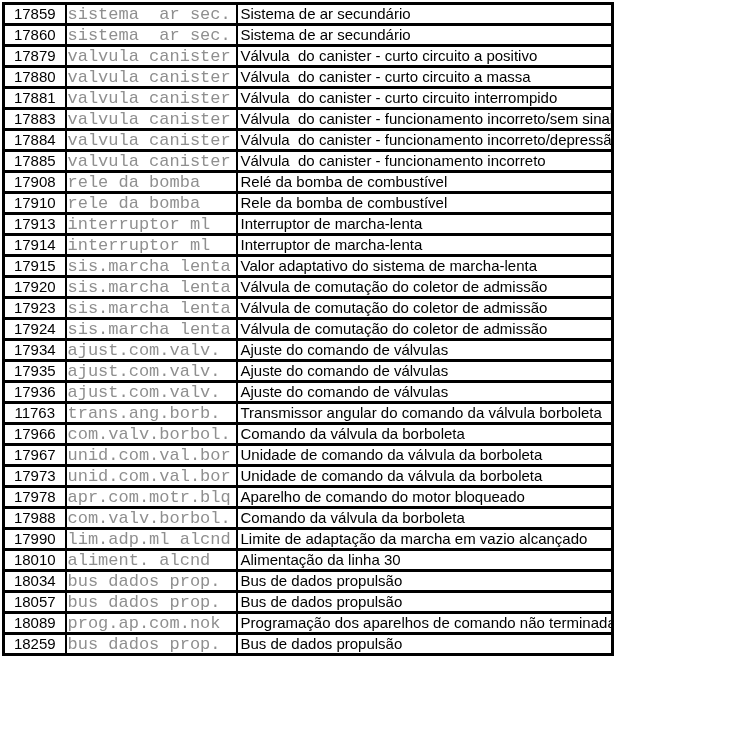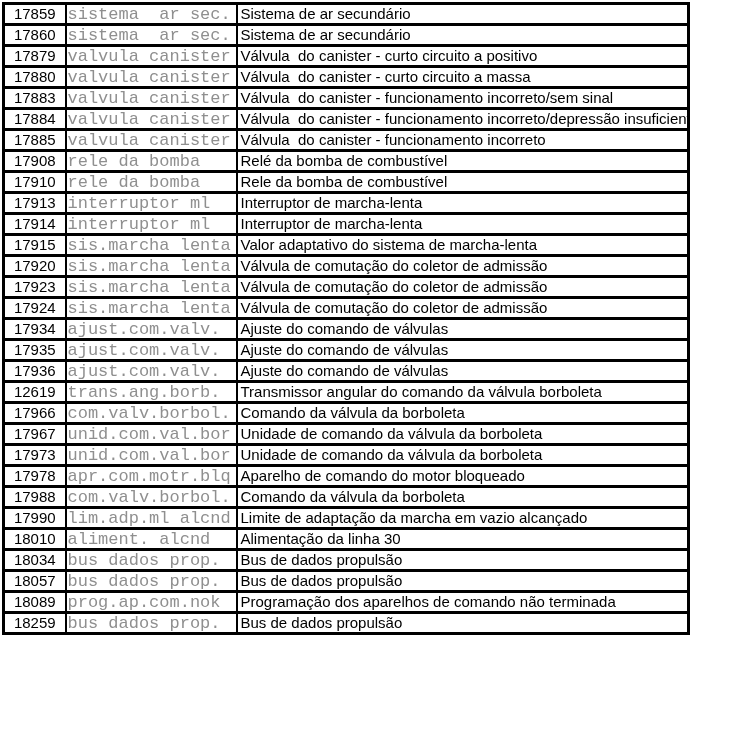--- a/index.html
+++ b/index.html
@@ -15,21 +15,21 @@
     background: var(--bg-color);
   }
   .page {
     width: 756px;
     height: 737px;
     background: var(--bg-color);
     padding: 2px 6px 3px 2px;
     overflow: hidden;
   }
   table.fault-table {
-    width: 688px;
+    width: 612px;
     border-collapse: collapse;
     table-layout: fixed;
     border: 3px solid var(--border-color);
   }
   col.c-code  { width: 62px;  }
   col.c-label { width: 171px; }
   col.c-desc  { width: auto;  }
   td {
     border: 3px solid var(--border-color);
     border-left-width: 2px;
@@ -89,20 +89,25 @@
     <td class="code-cell">17879</td>
     <td class="label-cell">valvula canister</td>
     <td class="desc-cell">Válvula  do canister - curto circuito a positivo</td>
   </tr>
         <tr>
     <td class="code-cell">17880</td>
     <td class="label-cell">valvula canister</td>
     <td class="desc-cell">Válvula  do canister - curto circuito a massa</td>
   </tr>
         <tr>
+    <td class="code-cell">17881</td>
+    <td class="label-cell">valvula canister</td>
+    <td class="desc-cell">Válvula  do canister - curto circuito interrompido</td>
+  </tr>
+        <tr>
     <td class="code-cell">17883</td>
     <td class="label-cell">valvula canister</td>
     <td class="desc-cell">Válvula  do canister - funcionamento incorreto/sem sinal</td>
   </tr>
         <tr>
     <td class="code-cell">17884</td>
     <td class="label-cell">valvula canister</td>
     <td class="desc-cell">Válvula  do canister - funcionamento incorreto/depressão insuficiente</td>
   </tr>
         <tr>
@@ -159,21 +164,21 @@
     <td class="code-cell">17935</td>
     <td class="label-cell">ajust.com.valv.</td>
     <td class="desc-cell">Ajuste do comando de válvulas</td>
   </tr>
         <tr>
     <td class="code-cell">17936</td>
     <td class="label-cell">ajust.com.valv.</td>
     <td class="desc-cell">Ajuste do comando de válvulas</td>
   </tr>
         <tr>
-    <td class="code-cell">12619</td>
+    <td class="code-cell">11763</td>
     <td class="label-cell">trans.ang.borb.</td>
     <td class="desc-cell">Transmissor angular do comando da válvula borboleta</td>
   </tr>
         <tr>
     <td class="code-cell">17966</td>
     <td class="label-cell">com.valv.borbol.</td>
     <td class="desc-cell">Comando da válvula da borboleta</td>
   </tr>
         <tr>
     <td class="code-cell">17967</td>

